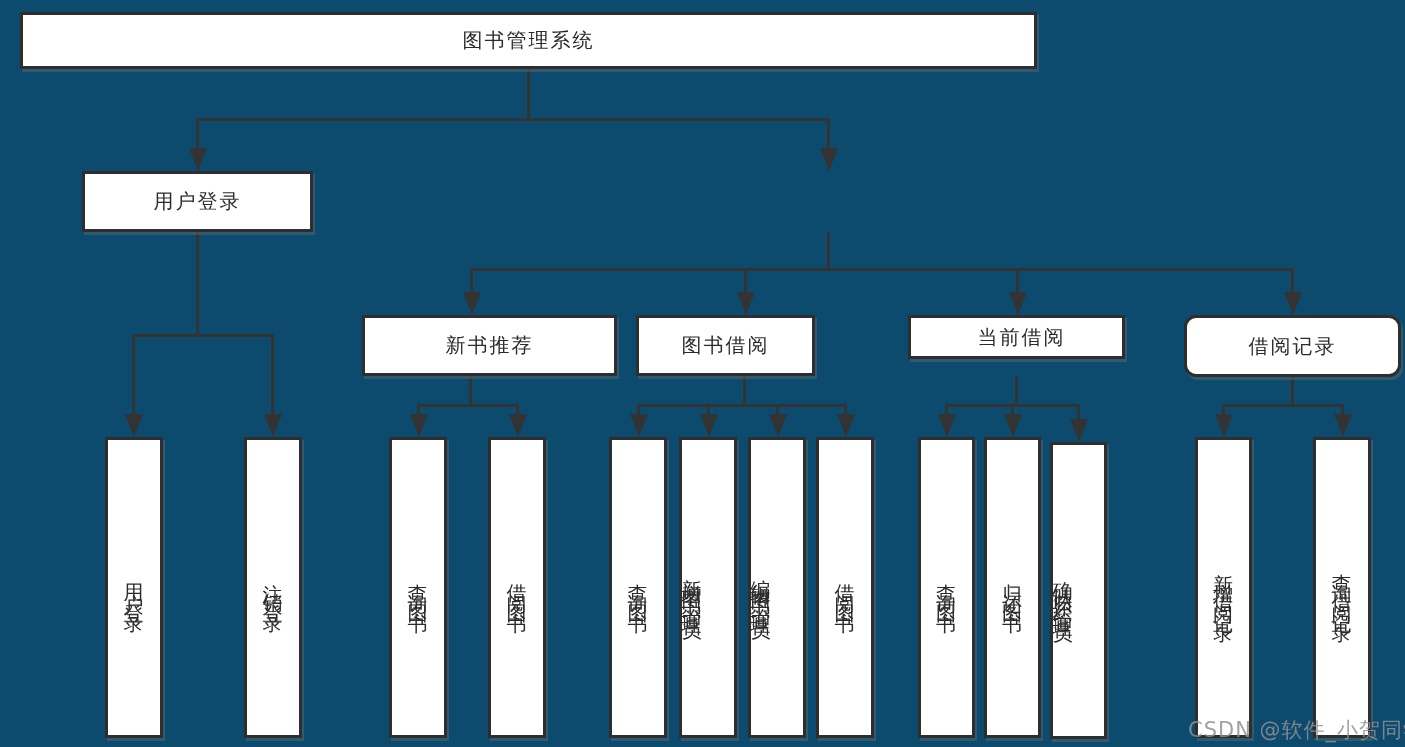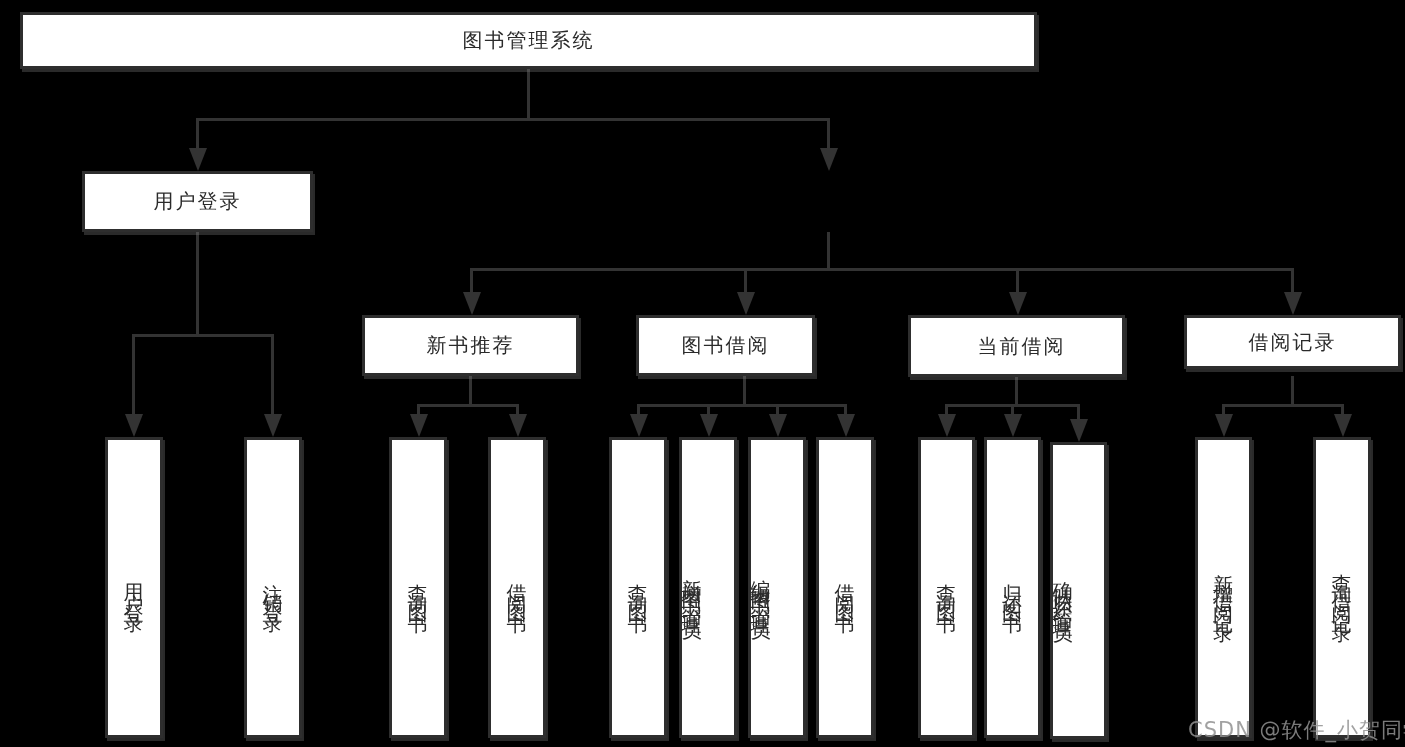--- a/index.html
+++ b/index.html
@@ -1,20 +1,20 @@
 <!DOCTYPE html>
 <html><head>
 <meta charset="utf-8">
 <style>
   html, body { margin: 0; padding: 0; background: #ffffff; }
   #canvas {
     position: relative;
     width: 1405px;
     height: 747px;
-    background: #000000;
+    background: #0c4a6e;
     font-family: "DejaVu Sans", "Liberation Sans", sans-serif;
     color: #2b2b2b;
     overflow: hidden;
   }
   .node {
     position: absolute;
     box-sizing: border-box;
     background: #ffffff;
     border: 3px solid #2e2e2e;
     box-shadow: 2px 3px 0 rgba(120,120,120,0.35);
@@ -99,30 +99,30 @@
   <div class="hline" style="left:470px; top:268px; width:824px;"></div>
   <div class="vline" style="left:470px; top:268px; height:26px;"></div>
   <div class="arrow" style="left:463px; top:292px;"></div>
   <div class="vline" style="left:744px; top:268px; height:26px;"></div>
   <div class="arrow" style="left:737px; top:292px;"></div>
   <div class="vline" style="left:1016px; top:268px; height:26px;"></div>
   <div class="arrow" style="left:1009px; top:292px;"></div>
   <div class="vline" style="left:1291px; top:268px; height:26px;"></div>
   <div class="arrow" style="left:1284px; top:292px;"></div>
 
-  <div class="node" style="left:362px; top:315px; width:217px; height:61px;">
+  <div class="node" style="left:362px; top:315px; width:255px; height:61px;">
     <span>新书推荐</span>
   </div>
   <div class="node" style="left:636px; top:315px; width:179px; height:61px;">
     <span>图书借阅</span>
   </div>
-  <div class="node" style="left:908px; top:315px; width:217px; height:62px;padding-left:10px;">
+  <div class="node" style="left:908px; top:315px; width:217px; height:44px;padding-left:10px;">
     <span>当前借阅</span>
   </div>
-  <div class="node" style="left:1184px; top:315px; width:217px; height:54px;">
+  <div class="node" style="left:1184px; top:315px; width:217px; height:62px;border-radius:12px;">
     <span>借阅记录</span>
   </div>
 
   <div class="vline" style="left:469px; top:376px; height:30px;"></div>
   <div class="hline" style="left:417px; top:404px; width:102px;"></div>
   <div class="vline" style="left:417px; top:404px; height:14px;"></div>
   <div class="arrow" style="left:410px; top:414px;"></div>
   <div class="vline" style="left:516px; top:404px; height:14px;"></div>
   <div class="arrow" style="left:509px; top:414px;"></div>
 

